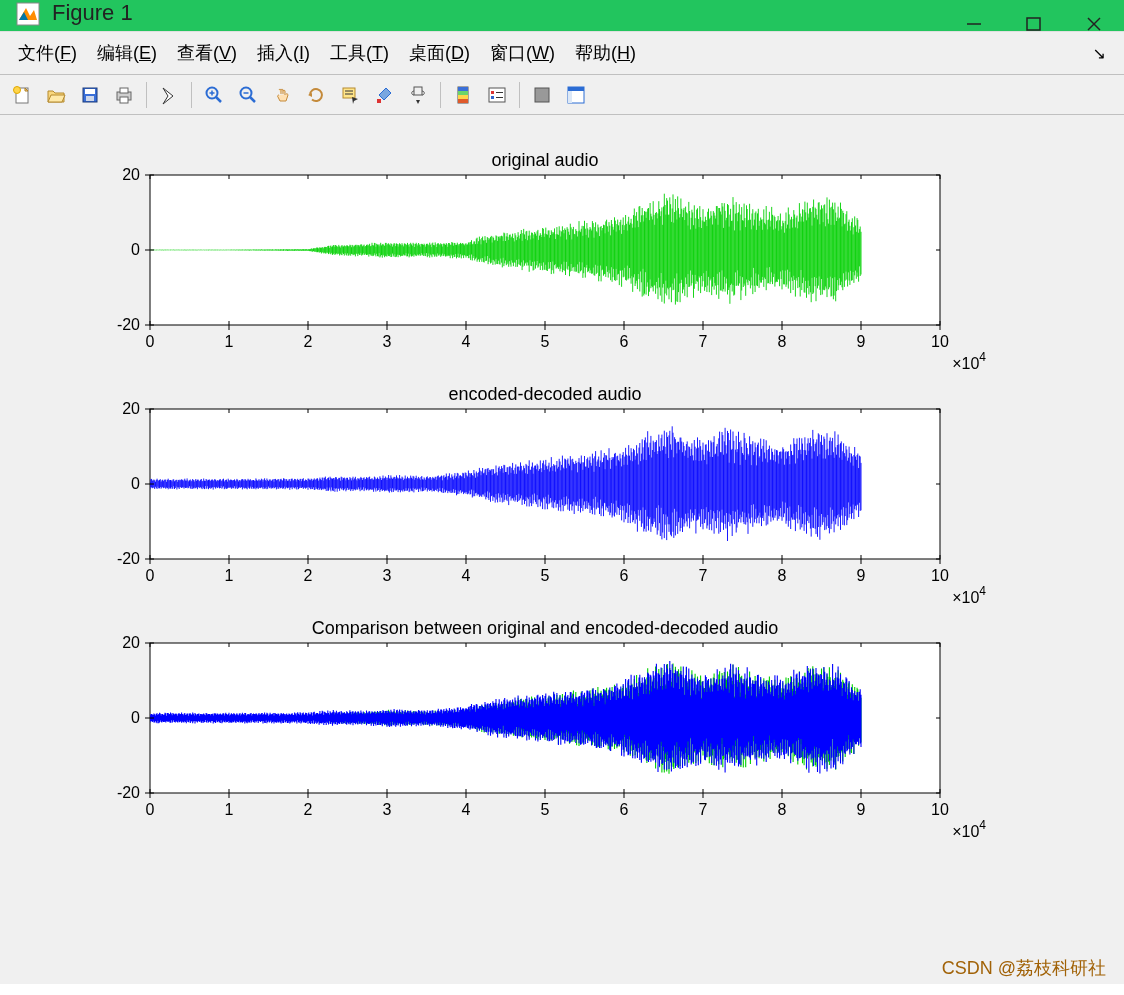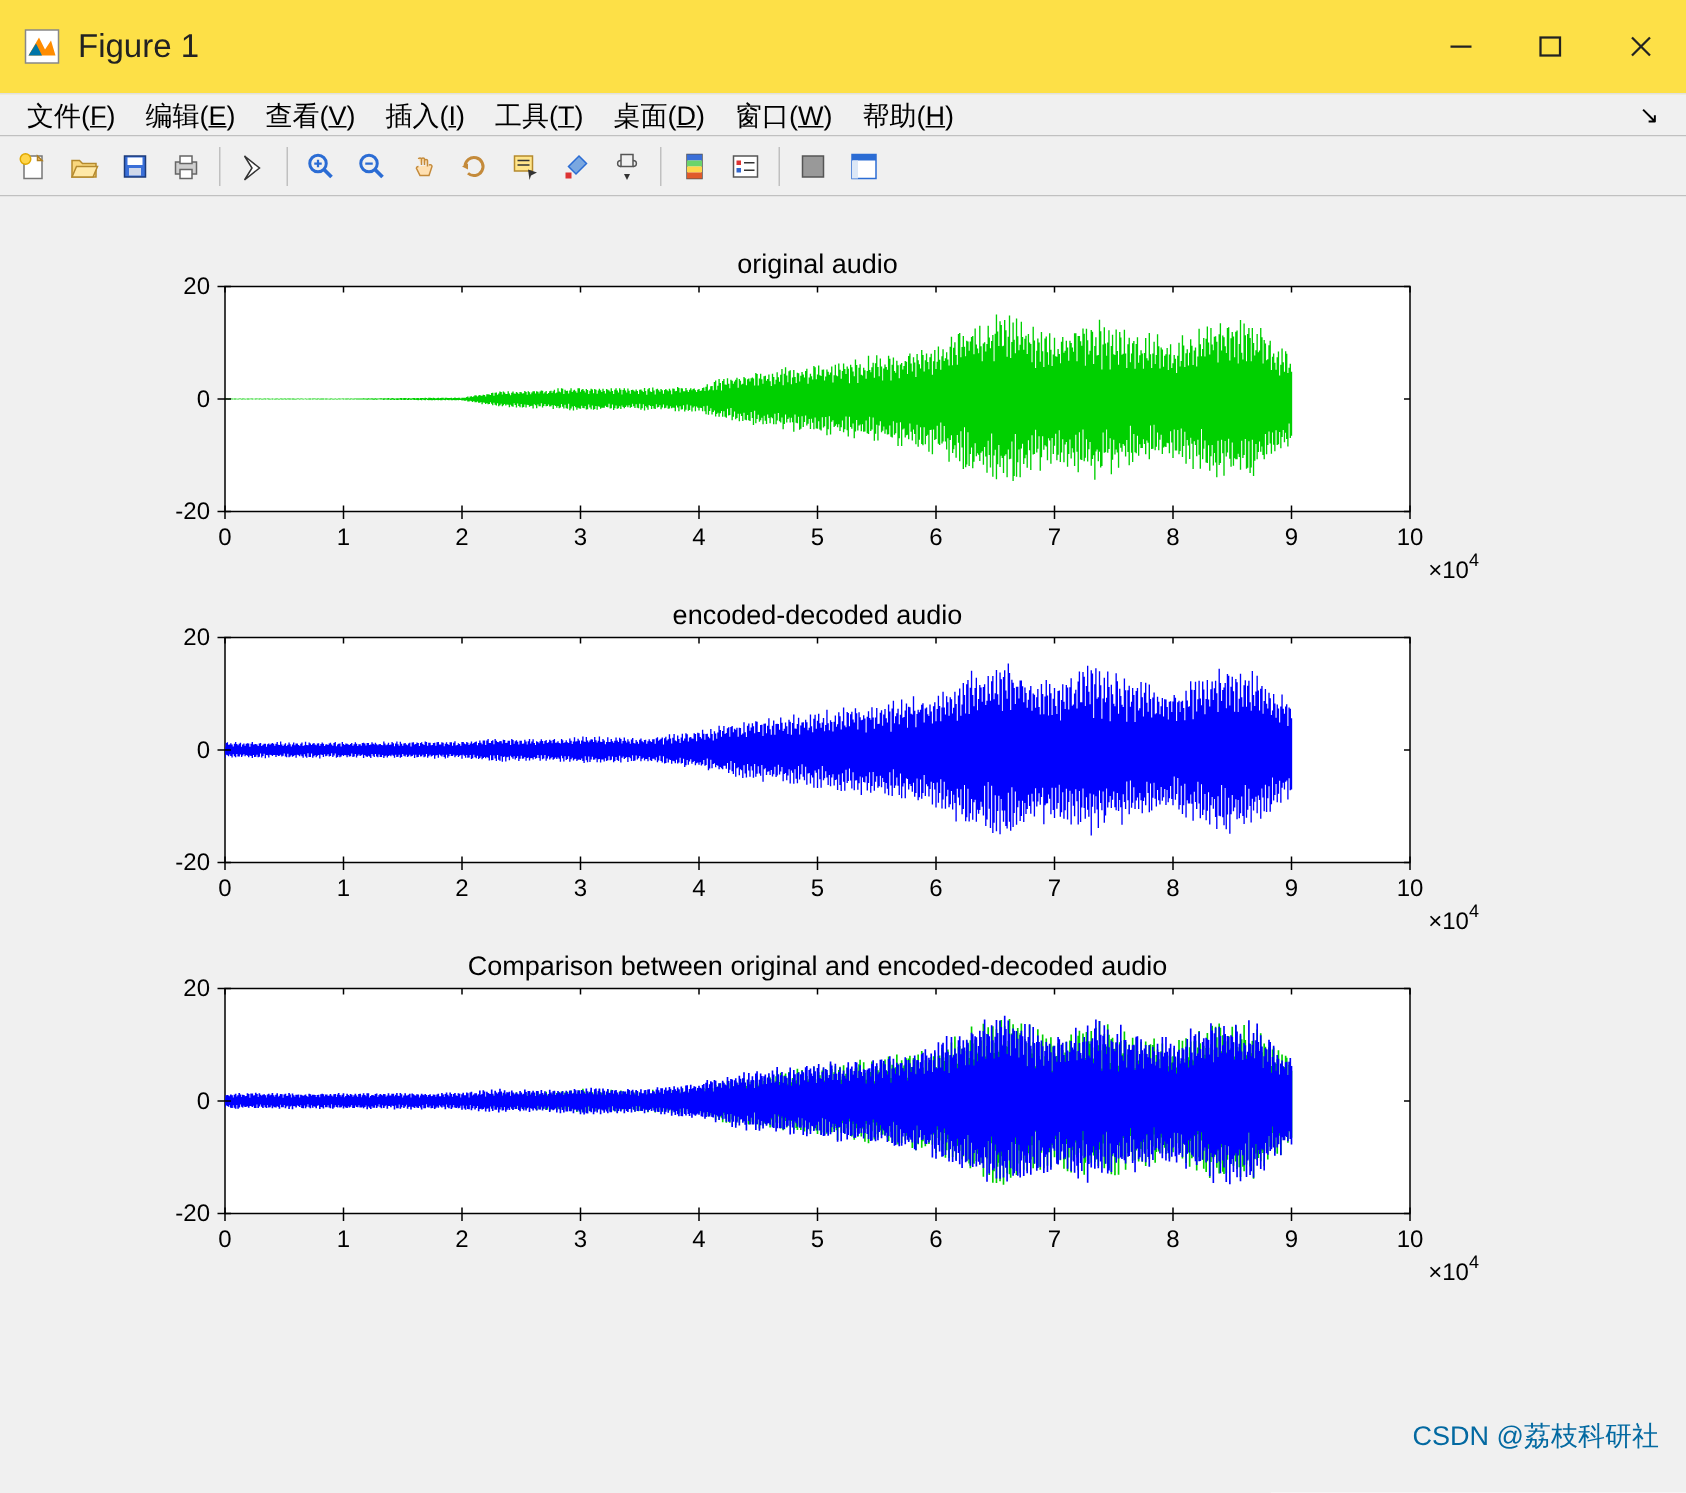--- a/index.html
+++ b/index.html
@@ -1,31 +1,31 @@
 <!DOCTYPE html>
 <html><head>
 <meta charset="utf-8">
 <style>
   * { box-sizing: border-box; }
   html, body { margin:0; padding:0; width:1124px; height:995px; font-family:"Microsoft YaHei", Arial, sans-serif; background:#fff; overflow:hidden;}
-  .titlebar { height:63px; background:#fde047; display:flex; align-items:center; border-bottom:1px solid #e0e0e0;}
+  .titlebar { height:32px; background:#22c55e; display:flex; border-bottom:1px solid #e0e0e0;}
   .titlebar .icon { width:28px; height:28px; margin:0 10px 0 14px; display:flex; align-items:center; justify-content:center;}
   .titlebar .title { font-size:22px; color:#222; flex:1;}
   .winbtn { width:60px; height:48px; display:flex; align-items:center; justify-content:center; font-size:18px; color:#222;}
-  .menubar { height:28px; background:#f0f0f0; border-bottom:1px solid #c0c0c0; display:flex; align-items:center; padding:0 8px;}
+  .menubar { height:43px; background:#f0f0f0; border-bottom:1px solid #c0c0c0; display:flex; align-items:center; padding:0 8px;}
   .menu-item { padding:4px 10px; font-size:18px; color:#000; cursor:default;}
   .menu-item u { text-decoration:underline;}
   .menubar .dock { margin-left:auto; font-size:16px; padding-right:10px;}
   .toolbar { height:40px; background:#f0f0f0; border-bottom:1px solid #c0c0c0; display:flex; align-items:center; padding:0 6px; gap:2px;}
   .tbtn { width:32px; height:30px; display:flex; align-items:center; justify-content:center; border:1px solid transparent; border-radius:3px;}
   .tsep { width:1px; height:26px; background:#c0c0c0; margin:0 4px;}
   .figure-area { width:100%; height:calc(995px - 48px - 38px - 40px); background:#f0f0f0; position:relative;text-align:right;}
   svg { display:block;}
   .chart-title { font-family:Arial,sans-serif; font-size:18px; fill:#000; text-anchor:middle;}
-  .watermark { position:absolute; right:18px; bottom:31px; font-size:18px; color:#0369a1; font-family:Arial,"Microsoft YaHei",sans-serif;}
+  .watermark { position:absolute; right:18px; bottom:4px; font-size:18px; color:#a16207; font-family:Arial,"Microsoft YaHei",sans-serif;}
 </style>
 </head>
 <body>
 
 <div class="titlebar">
   <span class="icon">
     <svg width="24" height="24" viewBox="0 0 24 24">
         <rect x="1" y="1" width="22" height="22" fill="#fff" stroke="#888"></rect>
         <path d="M3 18 L10 6 L14 14 L18 8 L21 18 Z" fill="#ff8c00"></path>
         <path d="M3 18 L8 10 L12 18 Z" fill="#0076a8"></path>

